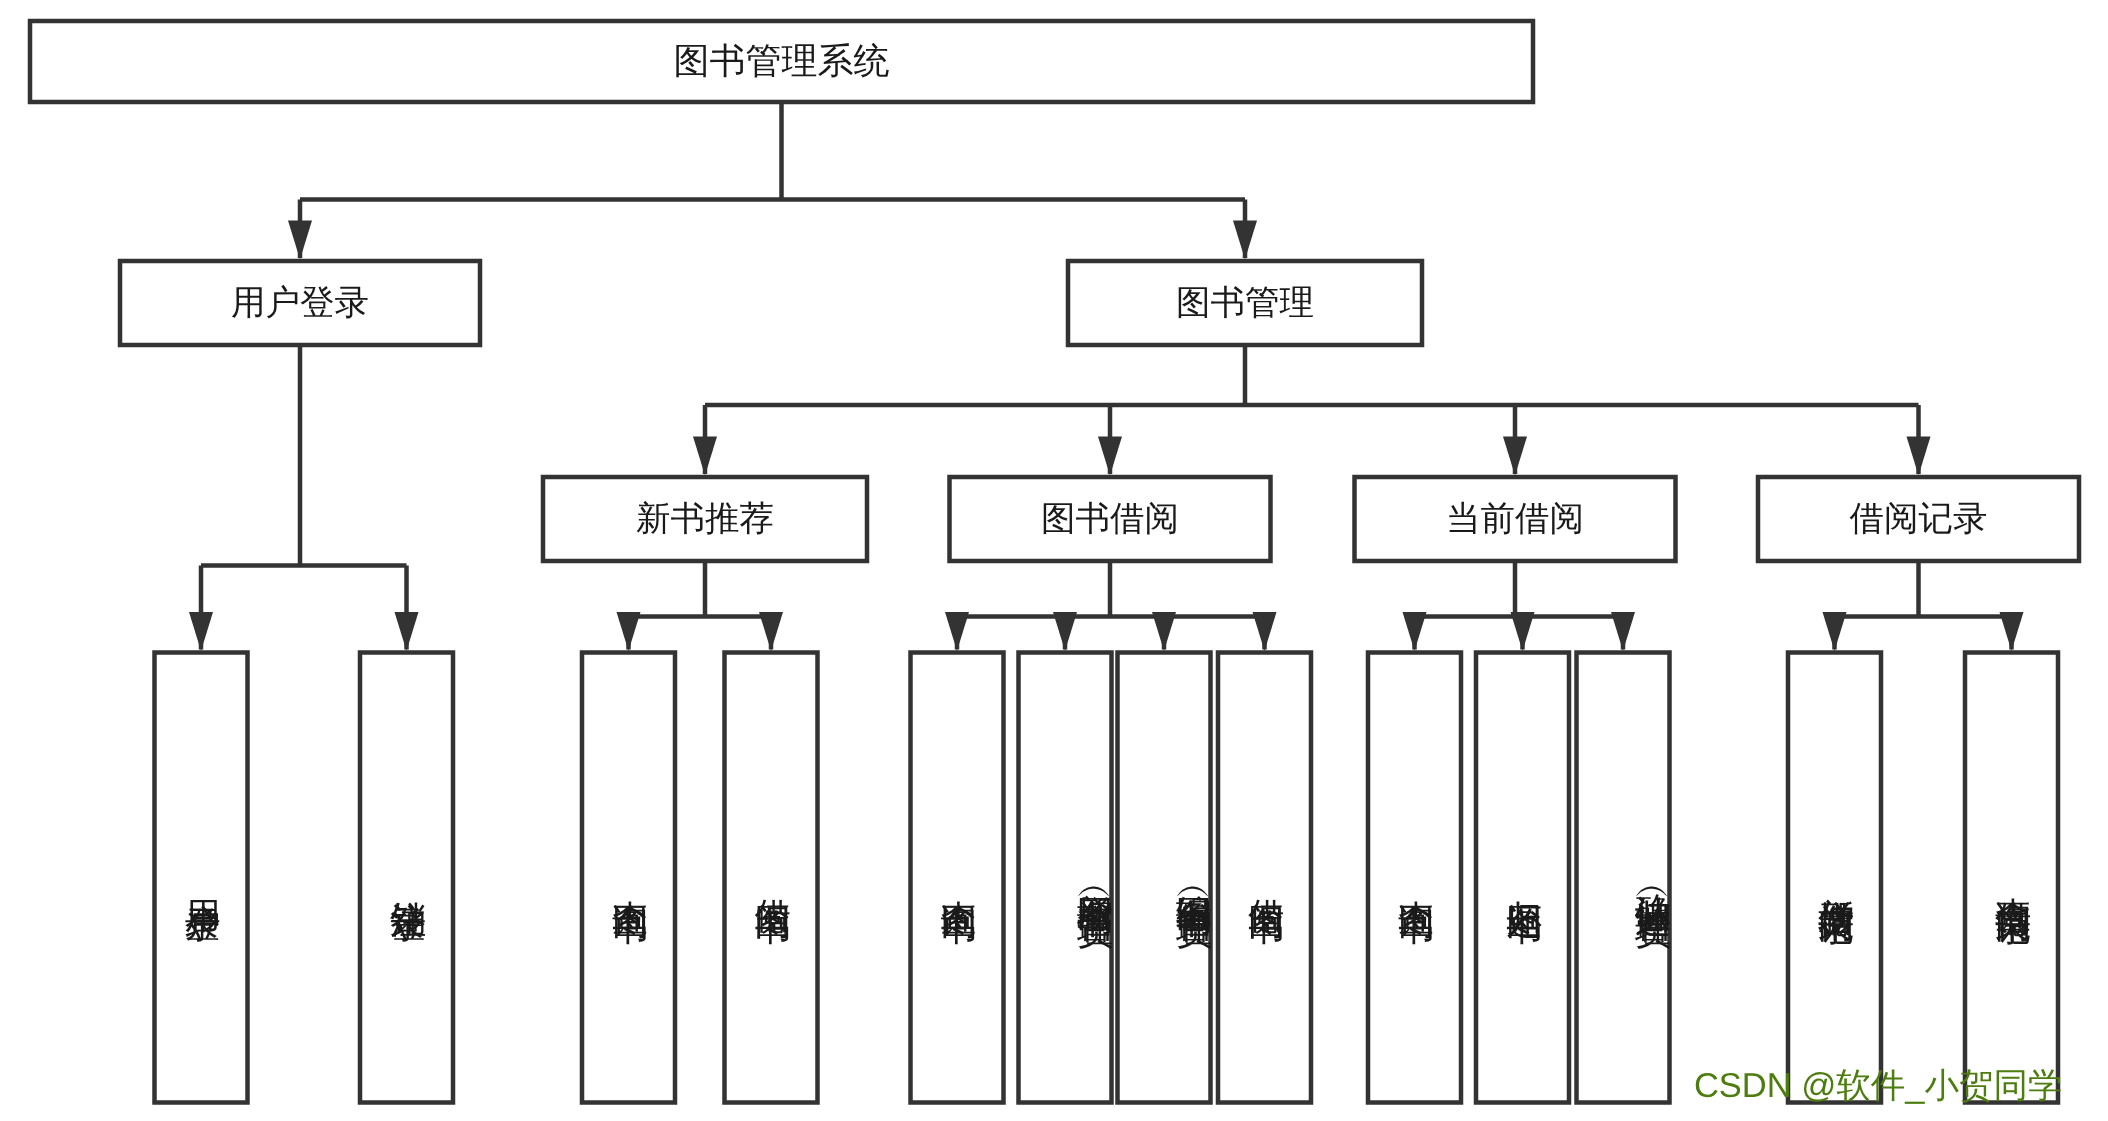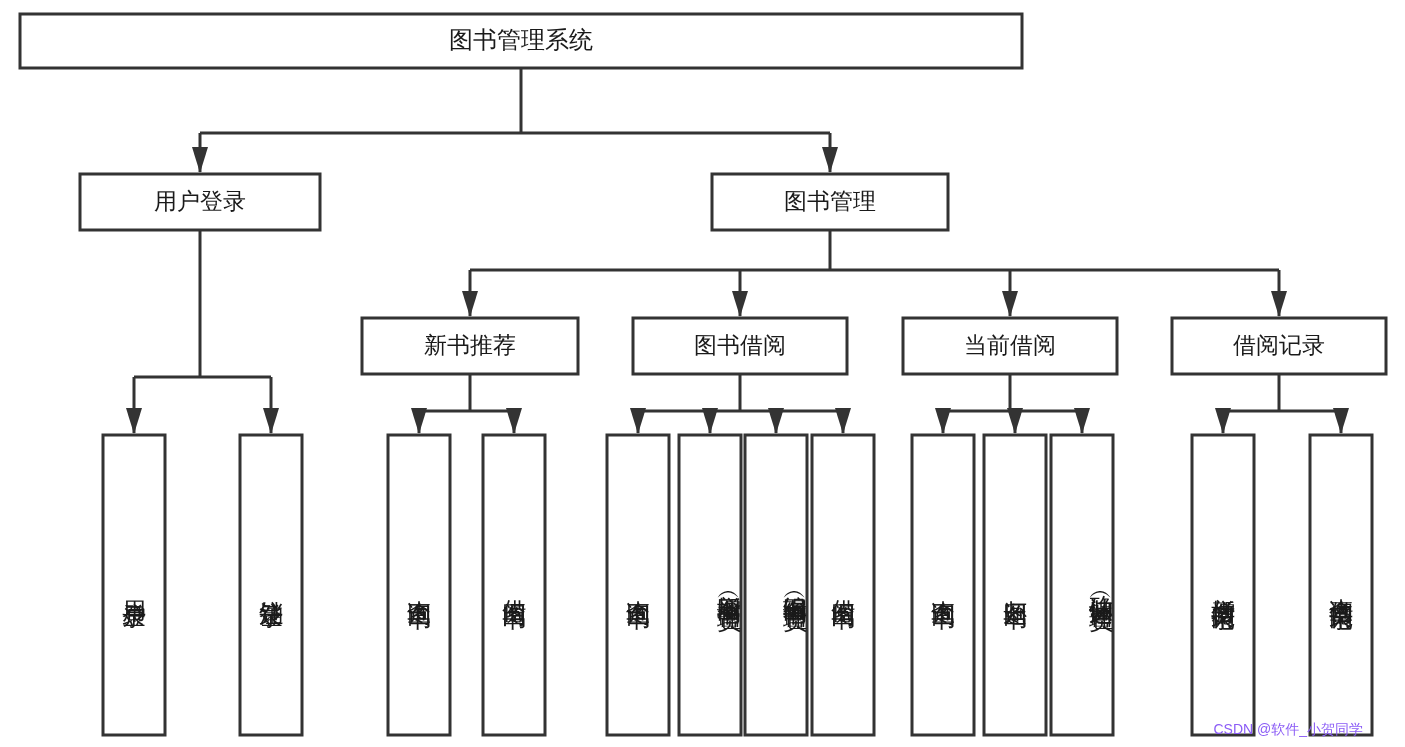--- a/index.html
+++ b/index.html
@@ -12,20 +12,21 @@
     width: 1405px;
     height: 747px;
     font-family: "Liberation Sans", "DejaVu Sans", sans-serif;
     overflow: hidden;
     position: relative;
   }
   #diagram-root {
     position: relative;
     width: 1373px;
     height: 747px;
+    padding-left: 12px;
   }
   svg#diagram-svg {
     position: absolute;
     left: 0;
     top: 0;
     width: 1405px;
     height: 747px;
     display: block;
   }
   .node-box {
@@ -68,22 +69,22 @@
     letter-spacing: 2px;
     white-space: nowrap;
     text-align: start;
     pointer-events: none;
   }
   .watermark {
     position: absolute;
     right: 10px;
     bottom: 8px;
     font-family: "Liberation Sans", "DejaVu Sans", sans-serif;
-    font-size: 14px;
-    color: #8b5cf6;
+    font-size: 23px;
+    color: #4d7c0f;
     white-space: nowrap;
     user-select: none;
   }
 </style>
 </head>
 <body>
 
 <div id="diagram-root">
   <svg id="diagram-svg" viewBox="0 0 1405 747" xmlns="http://www.w3.org/2000/svg">
     <g id="connector-layer">

